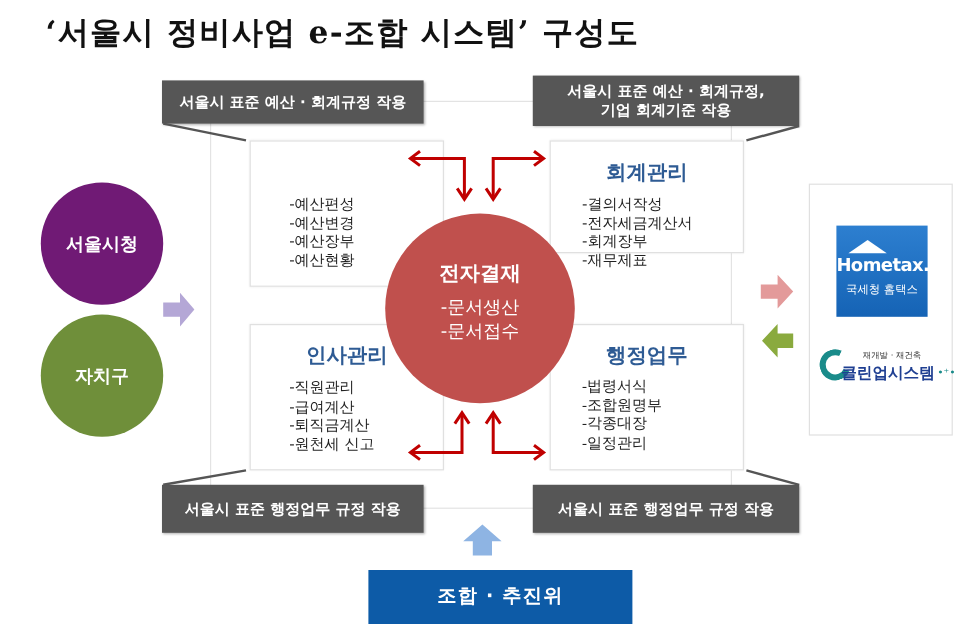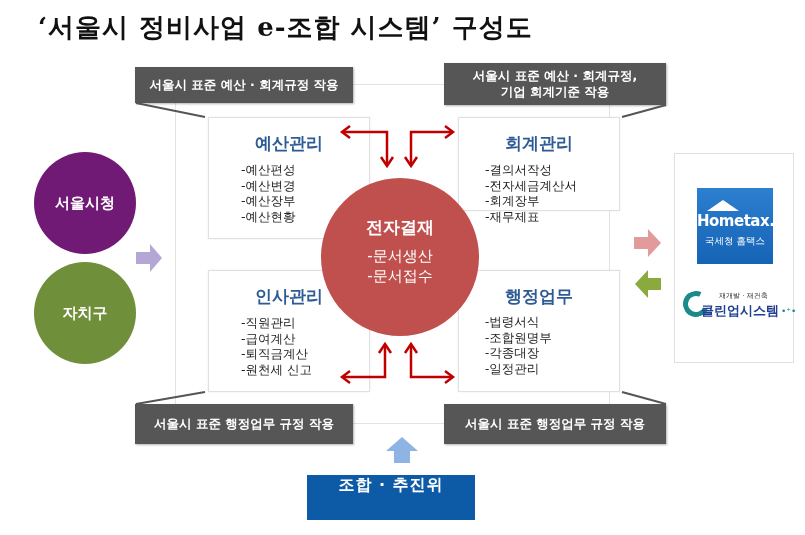--- a/index.html
+++ b/index.html
@@ -62,23 +62,23 @@
   .hometax .roof { position: absolute; left: 10px; top: 12px; width: 0; height: 0;
     border-left: 16px solid transparent; border-right: 16px solid transparent; border-bottom: 11px solid #fff; }
   .cleanup { position: absolute; left: 8px; top: 133px; width: 108px; height: 36px; }
   .cleanup .ring { position: absolute; left: 0; top: 4px; width: 26px; height: 26px; border-radius: 50%;
     border: 5px solid #1a8b8a; border-right-color: #fff; transform: rotate(-20deg); }
   .cleanup .small { position: absolute; left: 36px; top: 4px; font-size: 7px; color: #333; }
   .cleanup .big { position: absolute; left: 18px; top: 15px; font-size: 13px; font-weight: bold; color: #1f3f92; white-space: nowrap; }
   .cleanup .dots { position: absolute; left: 98px; top: 19px; font-size: 9px; color: #1a8b8a; }
 
   .union {
-    position: absolute; left: 307px; top: 475px; width: 168px; height: 45px;
+    position: absolute; left: 307px; top: 475px; width: 220px; height: 45px;
     background: #0d5ba7; color: #fff; font-size: 16px; font-weight: bold;
-    display: flex; justify-content: center; letter-spacing: 1px;
+    display: flex; align-items: center; justify-content: center; letter-spacing: 1px;
   }
 
   svg.overlay { position: absolute; left: 0; top: 0; width: 805px; height: 535px; pointer-events: none; }
 </style>
 </head>
 <body>
 
 <div class="title">‘서울시 정비사업 e-조합 시스템’ 구성도</div>
 
 <div class="frame"></div>
@@ -91,21 +91,20 @@
   <span>기업 회계기준 작용</span>
 </div>
 <div class="callout" style="left:135px;top:404px;width:218px;height:40px;">
   <span>서울시 표준 행정업무 규정 작용</span>
 </div>
 <div class="callout" style="left:444px;top:404px;width:222px;height:40px;">
   <span>서울시 표준 행정업무 규정 작용</span>
 </div>
 
 <div class="module" style="left:208px;top:117px;width:162px;height:122px;">
-  <div class="mtitle">예산관리</div>
   <ul style="left:32px;">
     <li>-예산편성</li>
     <li>-예산변경</li>
     <li>-예산장부</li>
     <li>-예산현황</li>
   </ul>
 </div>
 <div class="module" style="left:458px;top:117px;width:162px;height:94px;">
   <div class="mtitle">회계관리</div>
   <ul style="left:26px;">

